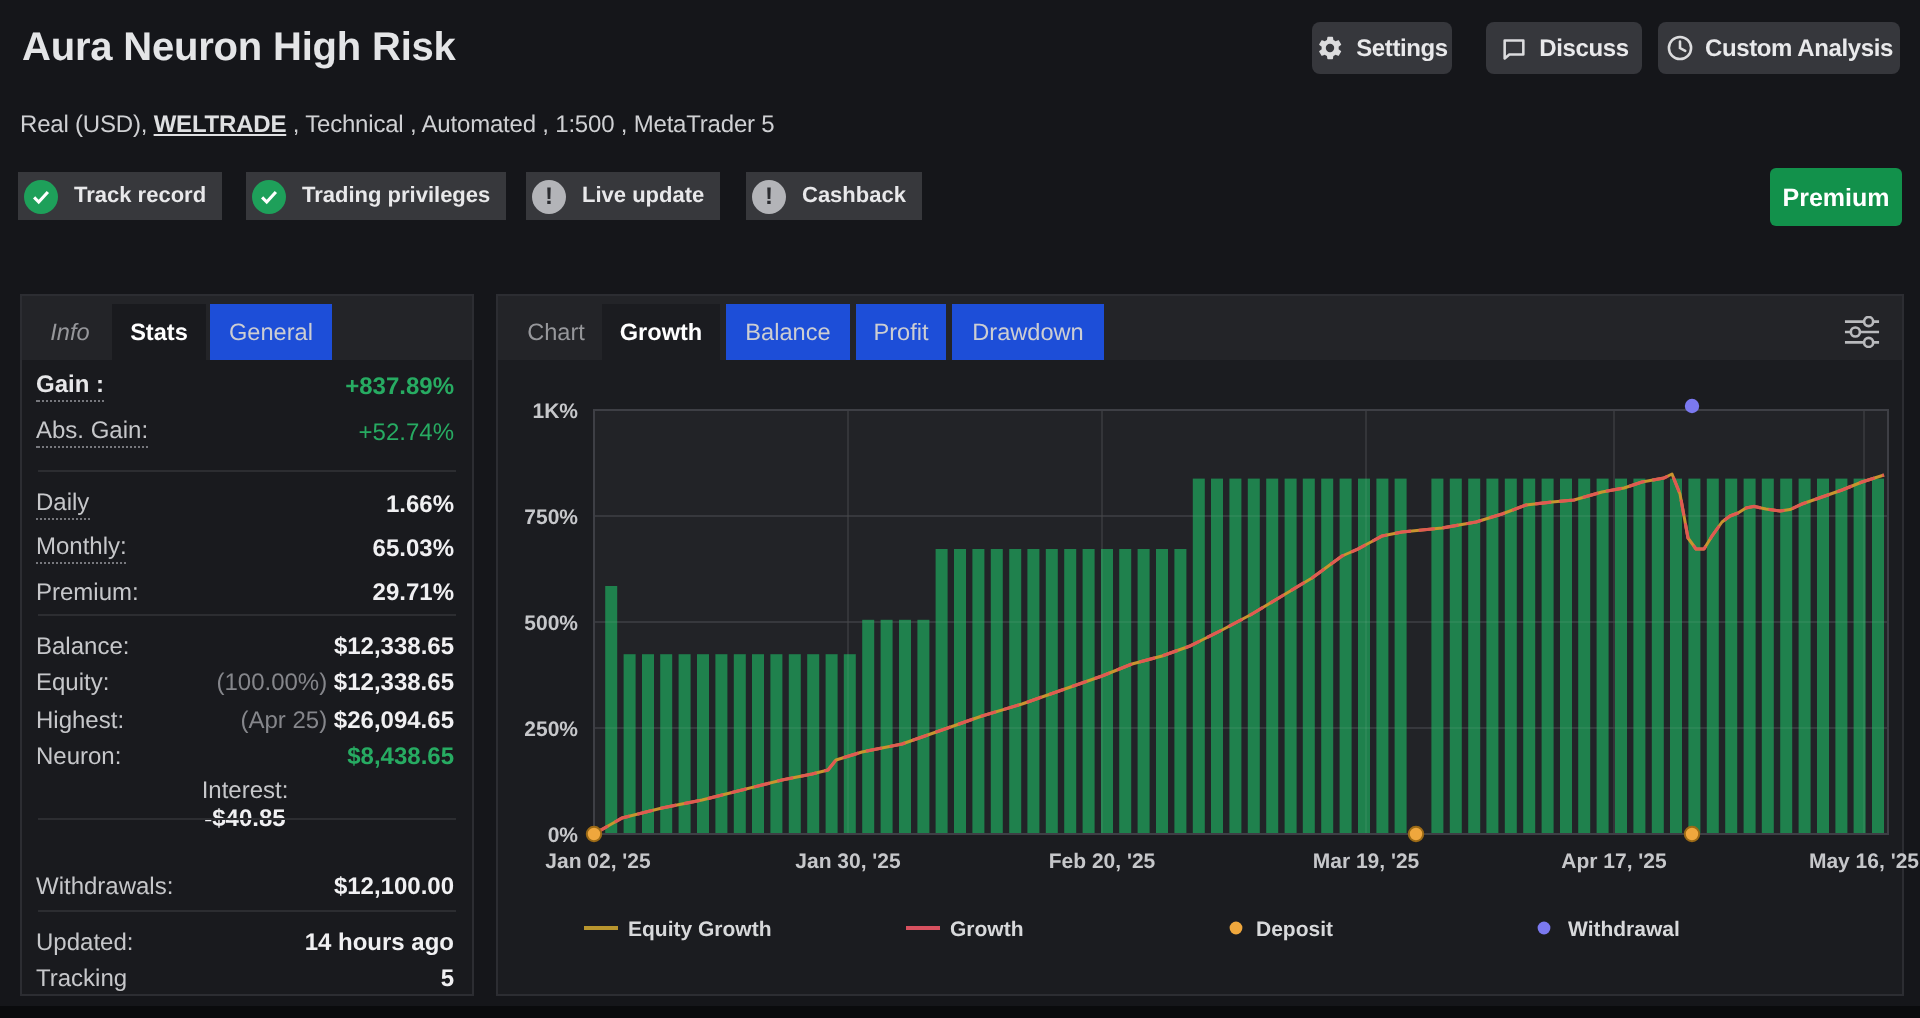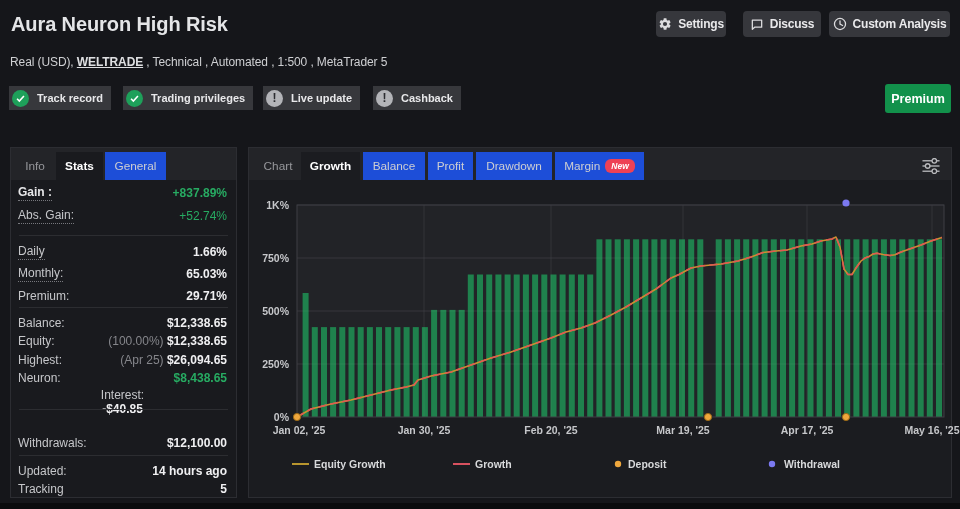--- a/index.html
+++ b/index.html
@@ -64,21 +64,21 @@
       <svg width="11" height="11" viewBox="0 0 24 24" fill="none" stroke="#fff" stroke-width="3.4">
         <path d="M4.5 12.5l5 5 10-11"></path>
       </svg>
     </span>Trading privileges</div>
 <div class="abs badge" style="left:263px;"><span class="cir gr">!</span>Live update</div>
 <div class="abs badge" style="left:373px;"><span class="cir gr">!</span>Cashback</div>
 <div class="abs prem">Premium</div>
 
 <div class="abs panel lp">
   <div class="tabbar">
-      <div class="tab dim" style="width:40px;">Info</div>
+      <div class="tab dim" style="width:40px;font-style:italic;">Info</div>
       <div class="tab act" style="width:47px;margin-left:1px;background:#191a1e;">Stats</div>
       <div class="tab tile" style="width:61px;margin-left:2px;">General</div>
     </div>
   <div class="row" style="top:37px;">
       <span class="lb dot" style="font-weight:bold;color:#e7e7e9;">Gain :</span>
       <span class="vl grn">+837.89%</span>
     </div>
   <div class="row" style="top:60px;">
       <span class="lb dot">Abs. Gain:</span>
       <span class="grn">+52.74%</span>
@@ -133,21 +133,20 @@
     </div>
 </div>
 
 <div class="abs panel rp">
   <div class="tabbar" style="padding-left:8px;">
     <div class="tab dim" style="width:42px;">Chart</div>
     <div class="tab act" style="width:59px;margin-left:2px;background:#1b1c20;">Growth</div>
     <div class="tab tile" style="width:62px;margin-left:3px;">Balance</div>
     <div class="tab tile" style="width:45px;margin-left:3px;">Profit</div>
     <div class="tab tile" style="width:76px;margin-left:3px;">Drawdown</div>
-    <div class="tab tile" style="width:89px;margin-left:3px;">Margin<span class="newpill">New</span></div>
     <div style="flex:1;"></div>
     <div style="display:flex;align-items:center;padding-right:11px;">
     <svg width="18" height="16" viewBox="0 0 19 16" fill="none" stroke="#b9babd" stroke-width="1.4" style="overflow:hidden;">
       <line x1="0.5" y1="2.5" x2="18.5" y2="2.5"></line>
           <circle cx="13" cy="2.5" r="2.4" fill="#232428"></circle>
       <line x1="0.5" y1="8" x2="18.5" y2="8"></line>
           <circle cx="6" cy="8" r="2.4" fill="#232428"></circle>
       <line x1="0.5" y1="13.5" x2="18.5" y2="13.5"></line>
           <circle cx="13" cy="13.5" r="2.4" fill="#232428"></circle>
     </svg>

